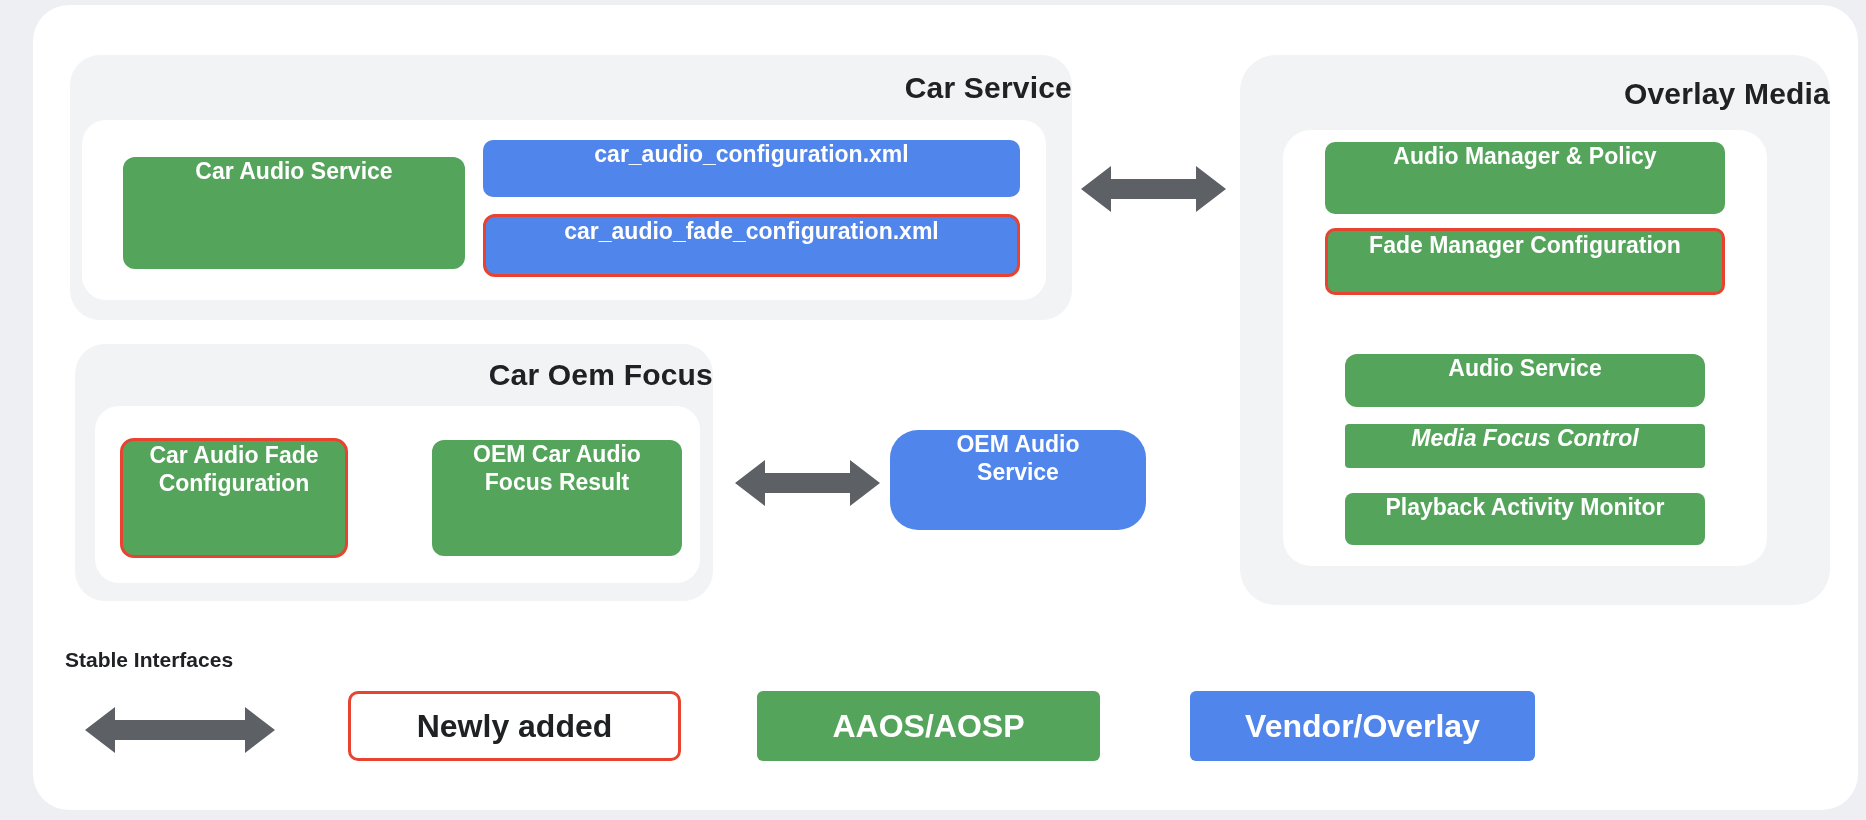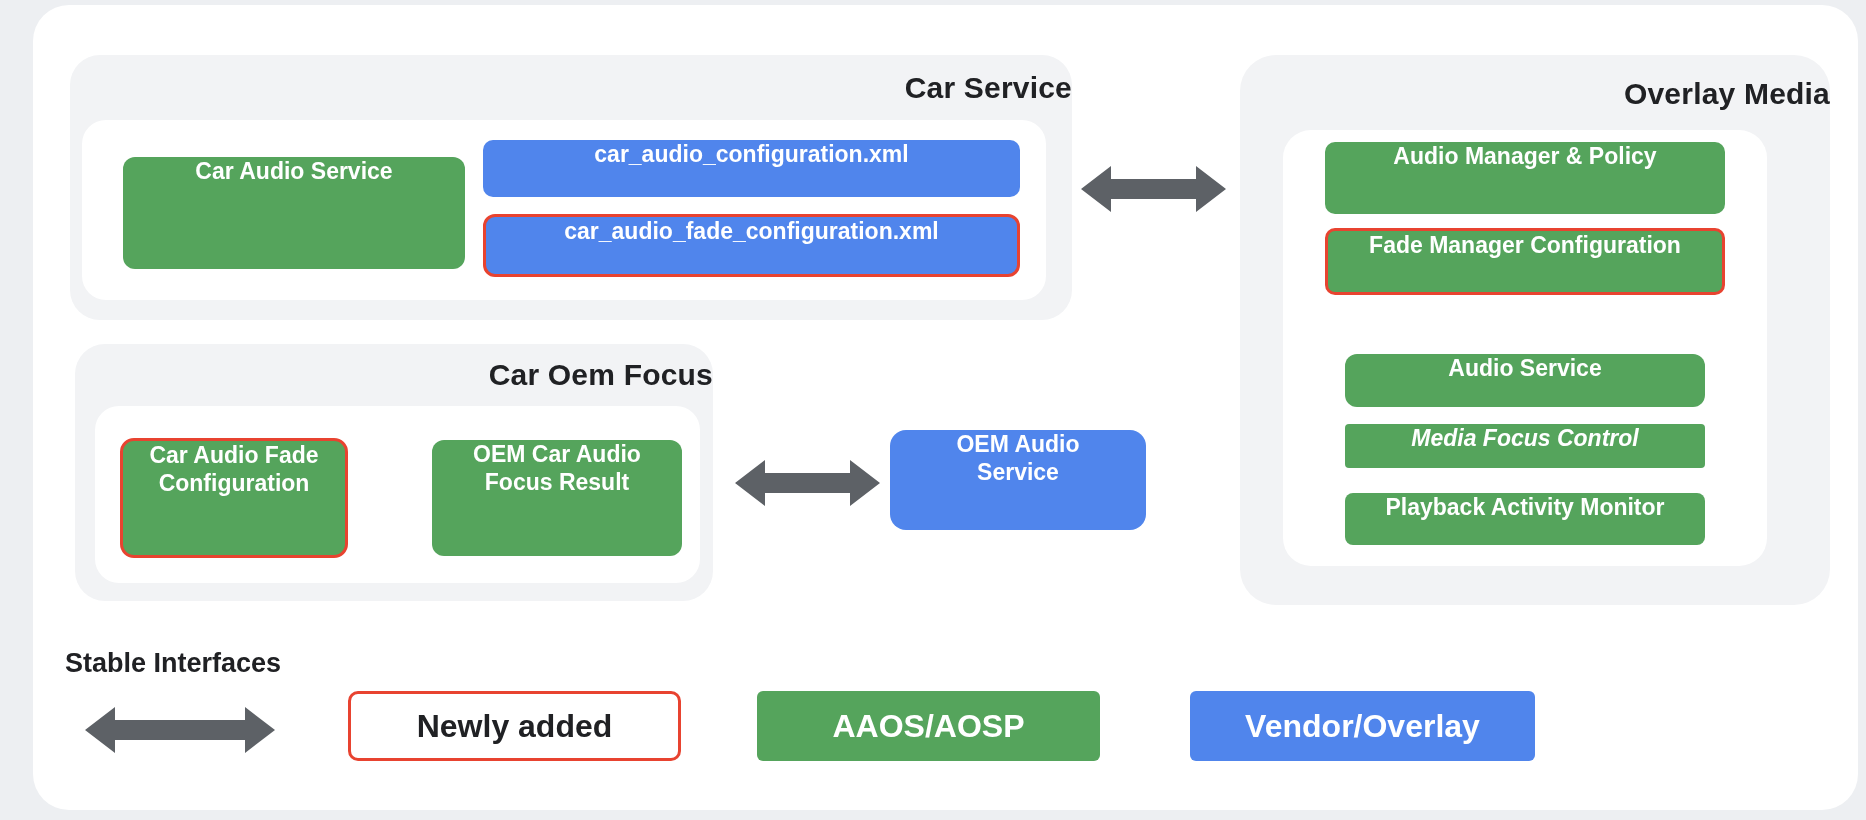--- a/index.html
+++ b/index.html
@@ -43,21 +43,21 @@
     display:flex;align-items:flex-start;justify-content:center;
     text-align:center;
     font-weight:bold;color:var(--text-light);
     font-size:23px;line-height:1.22;
   }
   .node-green{background:var(--green);}
   .node-blue{background:var(--blue);}
   .newly{border:3px solid var(--red);}
   .arrow-icon svg{display:block;}
   .legend-label{
-    font-size:27px;font-weight:bold;color:var(--text-dark);
+    font-size:21px;font-weight:bold;color:var(--text-dark);
   }
   .legend-box{
     display:flex;align-items:center;justify-content:center;
     font-size:32px;font-weight:bold;
   }
 </style>
 </head>
 <body>
 
 <div class="abs canvas"></div>
@@ -112,21 +112,21 @@
 <div class="abs node node-green" style="left:432px;top:440px;width:250px;height:116px;border-radius:12px;">
   <span style="max-width:205px;">OEM Car Audio Focus Result</span>
 </div>
 
 <div class="abs arrow-icon" style="left:735px;top:458px;">
   <svg width="145" height="50" viewBox="0 0 145 50" aria-hidden="true">
     <path d="M0,25 L30,2 L30,15 L115,15 L115,2 L145,25 L115,48 L115,35 L30,35 L30,48 Z" fill="var(--arrow)"></path>
   </svg>
 </div>
 
-<div class="abs node node-blue" style="left:890px;top:430px;width:256px;height:100px;border-radius:16px;">
+<div class="abs node node-blue" style="left:890px;top:430px;width:256px;height:100px;border-radius:28px;">
   <span style="max-width:165px;">OEM Audio Service</span>
 </div>
 
 <div class="abs legend-label" style="left:65px;top:648px;">Stable Interfaces</div>
 
 <div class="abs arrow-icon" style="left:85px;top:705px;">
   <svg width="190" height="50" viewBox="0 0 190 50" aria-hidden="true">
     <path d="M0,25 L30,2 L30,15 L160,15 L160,2 L190,25 L160,48 L160,35 L30,35 L30,48 Z" fill="var(--arrow)"></path>
   </svg>
 </div>

